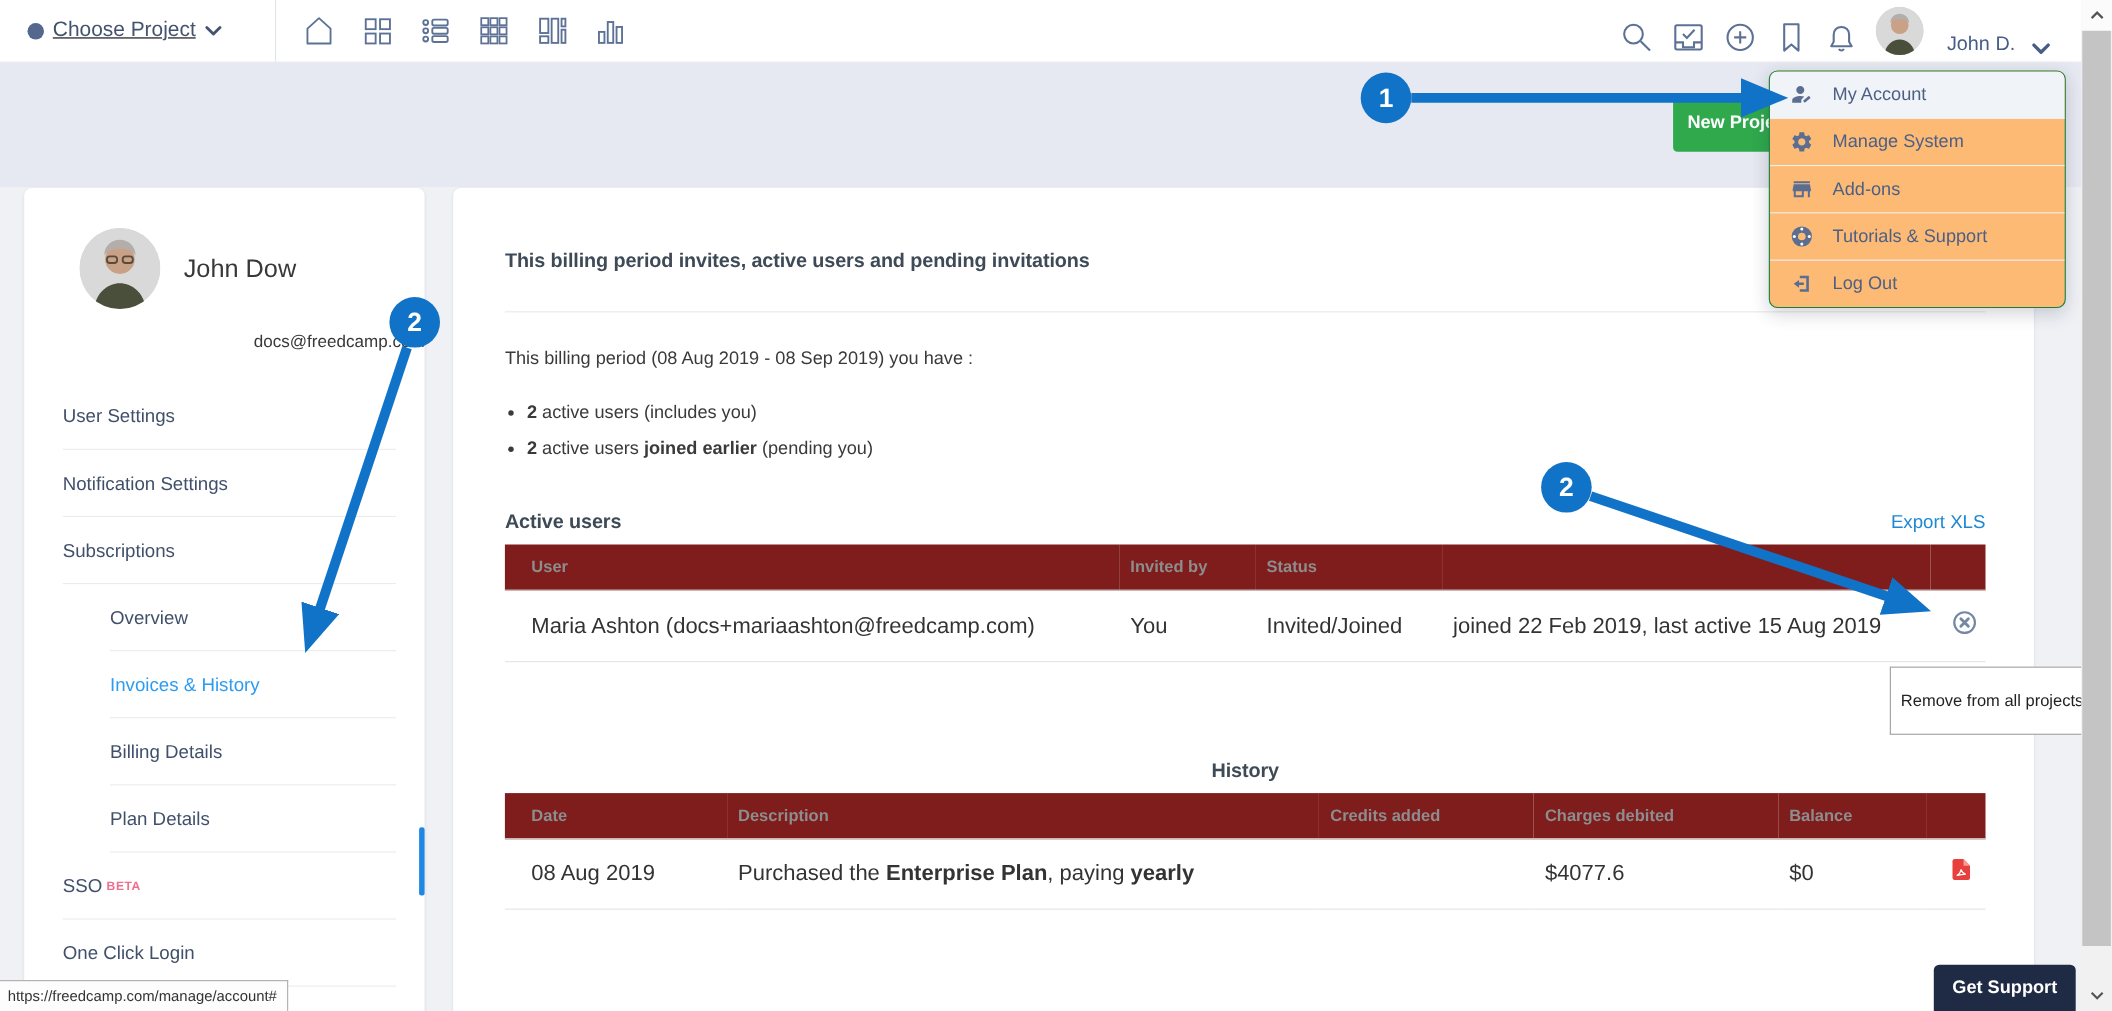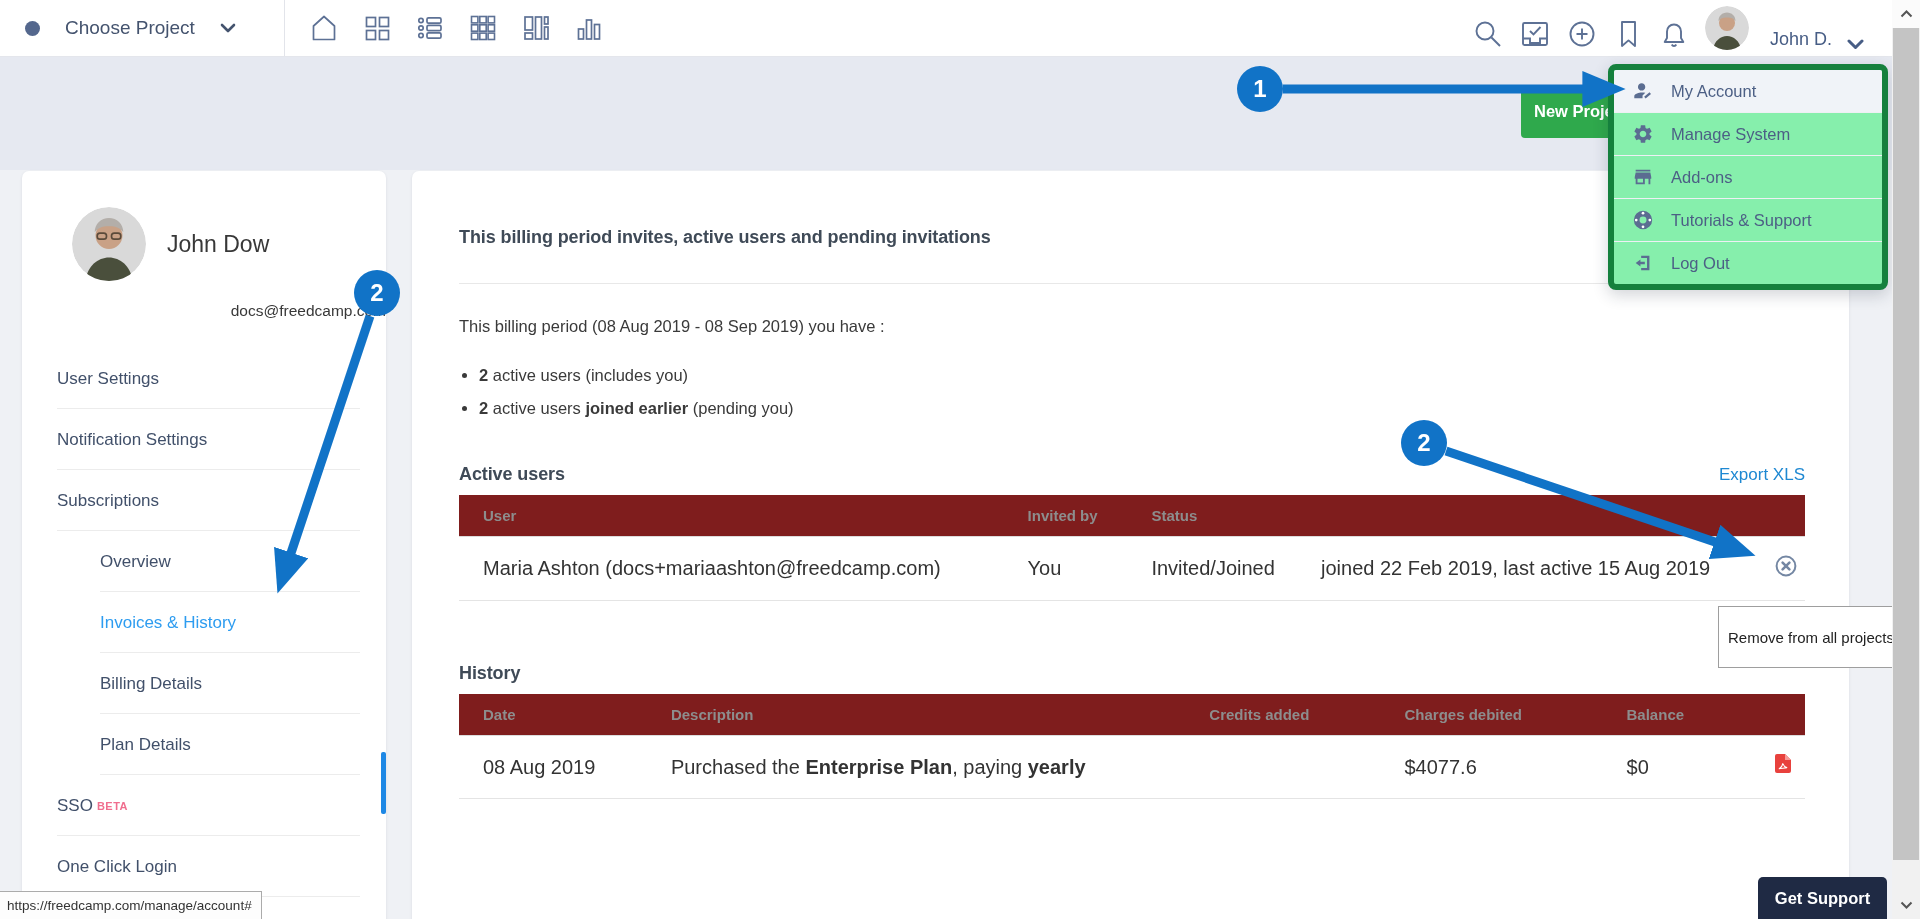--- a/index.html
+++ b/index.html
@@ -1,21 +1,21 @@
 <!DOCTYPE html>
 <html><head>
 <meta charset="utf-8">
 <style>
   html,body{margin:0;padding:0;}
   body{width:1920px;height:919px;overflow:hidden;font-family:"Liberation Sans",sans-serif;background:#eff1f5;}
   #app{position:relative;width:1920px;height:919px;}
 
   
   .topbar{position:absolute;left:0;top:0;width:1920px;height:56px;background:#fff;border-bottom:1px solid #e4e6ec;display:flex;align-items:center;z-index:4;}
-  .proj-group{display:flex;align-items:center;gap:25px;padding-left:25px;cursor:pointer;}
+  .proj-group{display:flex;align-items:center;gap:8px;padding-left:25px;cursor:pointer;text-decoration:underline;}
   .proj-dot{width:15px;height:15px;border-radius:50%;background:#54678d;}
   .proj-label{font-size:19px;color:#44536e;}
   .tb-sep{width:1px;height:56px;background:#e2e4ea;margin-left:48px;}
   .tb-icons{display:flex;align-items:center;gap:23px;margin-left:24px;}
   .icon-btn{display:inline-flex;align-items:center;justify-content:center;cursor:pointer;}
   .tb-right{margin-left:auto;display:flex;align-items:flex-end;gap:15px;padding-right:56px;}
   .avatar{border-radius:50%;overflow:hidden;flex:0 0 auto;}
   .user-name{font-size:18px;color:#475d85;margin-left:6px;cursor:pointer;}
 
   
@@ -48,26 +48,26 @@
   .blist{list-style:none;margin:30px 0 0 0;padding:0;}
   .blist li{font-size:16.5px;color:#3a3a3a;margin-top:14px;display:flex;align-items:center;}
   .blist li .dot{width:5px;height:5px;border-radius:50%;background:#3a3a3a;margin:0 12px 0 3px;flex:0 0 auto;}
   .b{font-weight:bold;}
   .tbl-head-row{display:flex;align-items:flex-end;justify-content:space-between;margin-top:46px;}
   .export-link{font-size:17px;color:#1e88d2;cursor:pointer;}
   table{border-collapse:collapse;width:100%;margin-top:10px;}
   th{background:#7f1d1d;color:#8d8d8d;font-size:15px;font-weight:bold;text-align:left;padding:12px 10px;border-bottom:1px solid #dcdcdc;}
   td{font-size:20px;color:#333;padding:18px 10px;border-bottom:1px solid #e4e4e4;}
   th:first-child,td:first-child{padding-left:24px;}
-  .hist-title{margin-top:62px;}
+  .hist-title{margin-top:88px;text-align:center;}
   .remove-btn{cursor:pointer;display:inline-flex;}
   .pdf-cell{text-align:right;padding-right:14px;}
 
   
-  .user-menu{position:absolute;left:1608px;top:64px;width:268px;background:#86efac;border:6px solid #15803d;border-radius:8px;box-shadow:0 5px 16px rgba(30,40,60,.20);z-index:5;overflow:hidden;}
+  .user-menu{position:absolute;left:1608px;top:64px;width:268px;background:#fdba74;border:1px solid #15803d;border-radius:8px;box-shadow:0 5px 16px rgba(30,40,60,.20);z-index:5;overflow:hidden;}
   .user-menu .mi{height:42px;display:flex;align-items:center;gap:17px;padding-left:18px;font-size:16.5px;color:#4c5f85;cursor:pointer;border-bottom:1px solid #eef0f4;}
   .user-menu .mi:last-child{border-bottom:none;}
   .user-menu .mi.hl{background:#f0f3f8;}
 
   
   .new-proj{position:absolute;left:1521px;top:85px;width:150px;height:53px;background:#2fa94c;border-radius:4px;color:#fff;font-weight:bold;font-size:16.5px;display:flex;align-items:center;padding-left:13px;z-index:2;cursor:pointer;overflow:hidden;white-space:nowrap;}
 
   
   .tooltip{position:absolute;left:1718px;top:606px;height:26px;background:#fff;border:1px solid #9e9e9e;font-size:15px;color:#222;display:flex;align-items:center;padding:17px 9px;z-index:7;white-space:nowrap;}
 

